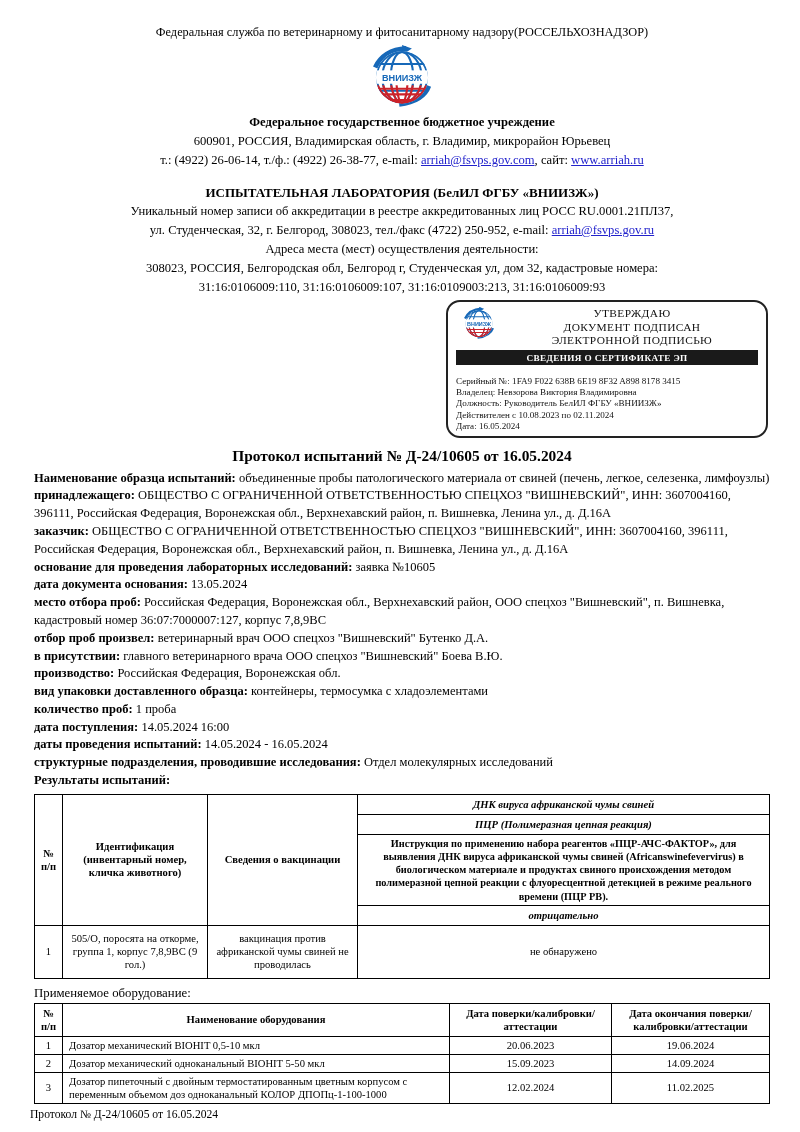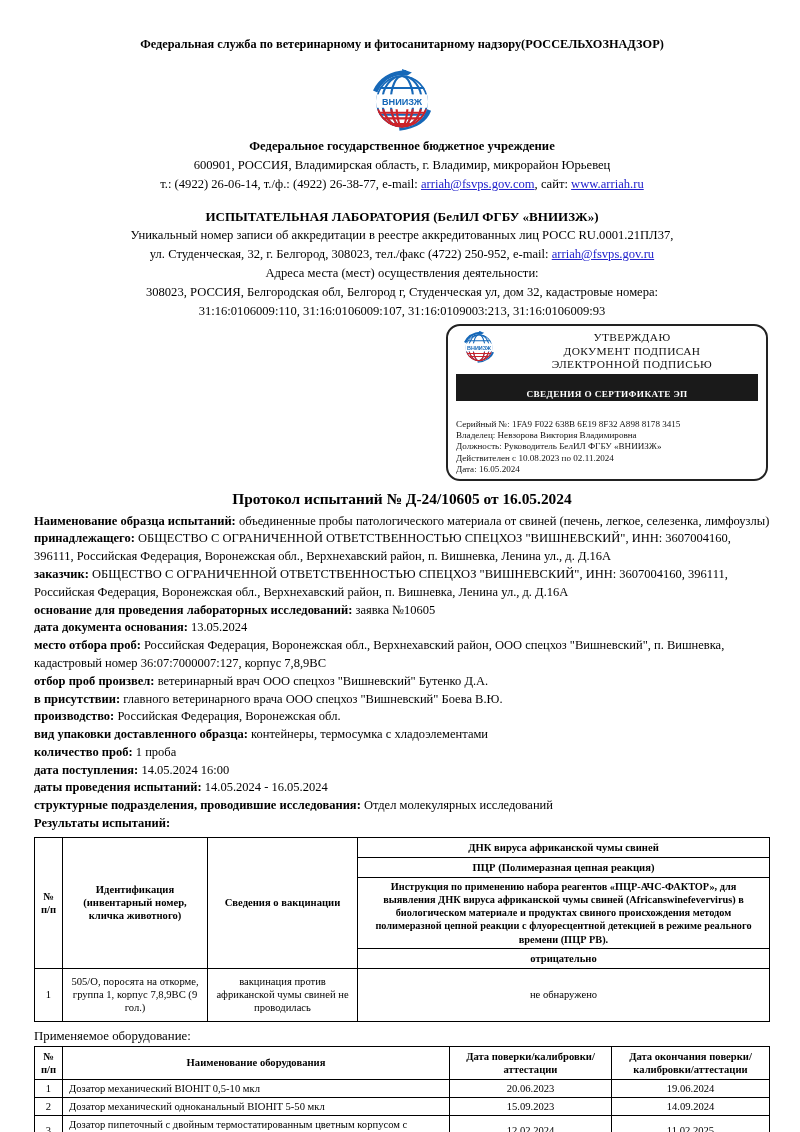--- a/index.html
+++ b/index.html
@@ -2,45 +2,45 @@
 <html lang="ru"><head>
 <meta charset="utf-8">
 <style>
   html,body { margin:0; padding:0; }
   body {
     width:800px; height:1132px; overflow:hidden; background:#fff; color:#000;
     font-family:"Liberation Serif", serif;
   }
   .page { padding:20px 30px 0 34px; }
   .center { text-align:center; }
-  .agency { font-weight:bold; font-size:12.3px; margin:16px; line-height:17px; }
+  .agency { font-weight:normal; font-size:12.3px; margin:4px; line-height:17px; }
   .logo-wrap { text-align:center; margin:1px 0 2px; }
   .logo-lg { width:96px; height:62px; }
   .logo-sm { width:46px; height:32px; flex:0 0 auto; }
   .hline { font-size:12.6px; margin:0; line-height:19px; text-align:center; }
   .bold { font-weight:bold; }
   .org-name { font-size:13px; }
   .lab-title { font-weight:bold; font-size:13px; margin-top:13px; }
   a.doclink { color:#2222cc; text-decoration:underline; cursor:pointer; }
 
   .stamp-row { display:flex; justify-content:flex-end; margin:3px 2px 4px 0; }
   .stamp { width:302px; border:2px solid #222; border-radius:14px; padding:5px 8px 3px; background:#fff; }
   .stamp-head { display:flex; align-items:flex-start; gap:4px; }
   .stamp-titles { flex:1; text-align:center; font-size:11.4px; line-height:13.5px; letter-spacing:.4px; color:#111; }
-  .stamp-bar { background:#1a1a1a; color:#fff; text-align:center; font-size:9.2px; font-weight:bold; letter-spacing:.4px; padding:15px 0 2px; margin:2px 0 18px; }
+  .stamp-bar { background:#1a1a1a; color:#fff; text-align:center; font-size:9.2px; font-weight:bold; letter-spacing:.4px; padding:3px 0 2px; margin:2px 0 11px; }
   .stamp-details div { font-size:9.1px; line-height:11.4px; color:#111; }
 
   .title { text-align:center; font-weight:bold; font-size:15.4px; margin:9px 0 5px; }
   .field { margin:0; font-size:12.5px; line-height:17.8px; }
 
   table { border-collapse:collapse; width:100%; table-layout:fixed; }
   td { border:1px solid #000; overflow:hidden; }
   .results { margin-top:4px; font-size:10.6px; }
   .results .hc { font-weight:bold; text-align:center; vertical-align:middle; padding:1px 3px; line-height:13px; }
-  .results .thin { height:17px; }
+  .results .thin { height:17px;font-style:italic; }
   .results .instr { font-size:10.3px; line-height:13.2px; padding:2px 8px; }
   .results .data td { text-align:center; vertical-align:middle; padding:2px 4px; line-height:13px; font-weight:normal; height:48px; }
   .eq-heading { font-size:12.8px; margin:7px 0 2px; }
   .equip { font-size:10.6px; }
   .equip .hc { font-weight:bold; text-align:center; vertical-align:middle; padding:1px 3px; line-height:13px; height:30px; }
   .equip .num { text-align:center; padding:1px 2px; line-height:13px; }
   .equip .nm { text-align:left; padding:2px 6px; line-height:13px; }
   .equip .dt { text-align:center; padding:1px 3px; line-height:13px; }
   .footer { font-size:11.6px; line-height:15.2px; margin:3px 0 0 -4px; }
 </style>

